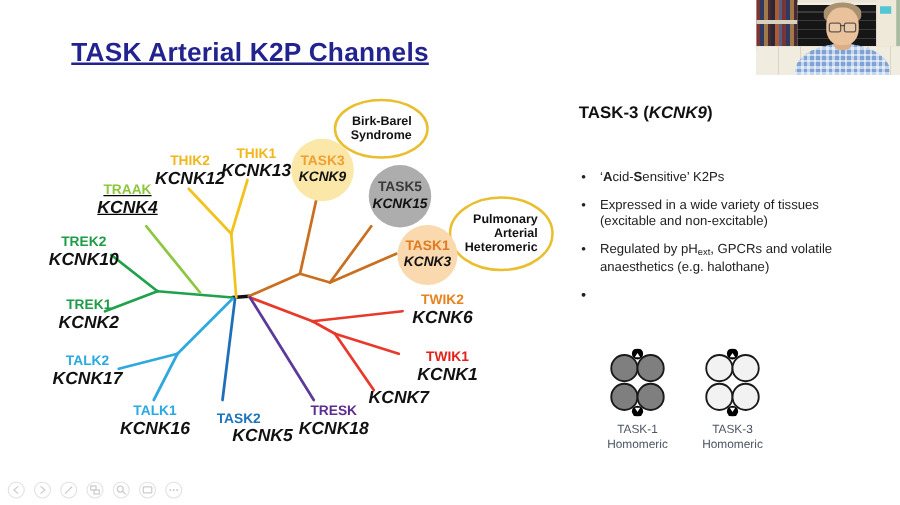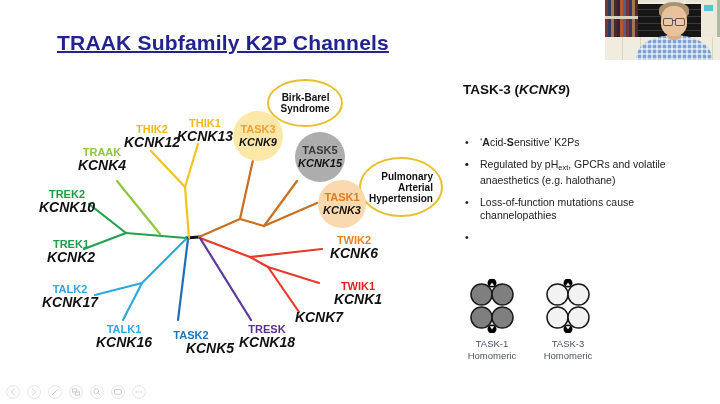--- a/index.html
+++ b/index.html
@@ -17,21 +17,21 @@
   .n-gene{font-size:11px;font-weight:bold;font-style:italic;color:#111;}
   .c-label{position:absolute;transform:translate(-50%,-50%);text-align:right;font-size:10px;
            font-weight:bold;color:#111;line-height:11px;white-space:nowrap;}
   .panel-heading{position:absolute;left:463px;top:82px;font-size:13.5px;font-weight:bold;color:#111;line-height:16.5px;}
   .h-gene{font-style:italic;}
   #bullets{position:absolute;left:463px;top:136px;width:224px;margin:0;padding:0;list-style:none;}
   #bullets li{position:relative;padding-left:17px;font-size:10.5px;line-height:13px;color:#222;margin-bottom:9px;}
   .b-dot{position:absolute;left:2px;top:0;}
   .run-b{font-weight:bold;}
   .run-sub{font-size:7.5px;vertical-align:-2px;}
-  #diagrams{position:absolute;left:454px;top:279px;width:228px;display:flex;}
+  #diagrams{position:absolute;left:472px;top:279px;width:228px;display:flex;}
   .diagram{width:76px;text-align:center;}
   .diag-label{font-size:9.5px;color:#4b5563;line-height:12px;}
   .diag-label.first{margin-top:5px;}
   
   .webcam{position:absolute;left:605px;top:0;width:115px;height:60px;overflow:hidden;background:#E9E4D6;}
   .webcam div{position:absolute;}
   .wc-books{left:0;top:0;width:33px;height:37px;
     background:linear-gradient(transparent 16px,#D8D1BD 16px,#D8D1BD 19px,transparent 19px),
     repeating-linear-gradient(90deg,#7a3434 0 3px,#2f3a62 3px 6px,#a0784a 6px 9px,#4a2a2e 9px 12px,#28283a 12px 15px,#b05a32 15px 18px,#50608a 18px 21px);}
   .wc-electronics{left:33px;top:2px;width:63px;height:33px;border-top:2px solid #f0ece0;
@@ -56,21 +56,21 @@
   .lens-r{right:0;top:0;}
   .bridge{left:9px;top:2px;width:4px;height:1px;background:rgba(60,60,60,.8);}
   
   .presenter-toolbar{position:absolute;left:6px;top:385px;display:flex;gap:7px;}
   .tb-icon{width:14px;height:14px;display:block;cursor:pointer;}
 </style>
 </head>
 <body>
 
 <div class="slide">
-  <div class="title">TRAAK Subfamily K2P Channels</div>
+  <div class="title">TASK Arterial K2P Channels</div>
   <svg id="tree-svg" width="720" height="404" viewBox="0 0 720 404">
       <ellipse cx="305" cy="103" rx="37" ry="23" fill="#fff" stroke="#E9BE2F" stroke-width="2"></ellipse>
       <ellipse cx="401" cy="187" rx="41" ry="29" fill="#fff" stroke="#E9BE2F" stroke-width="2"></ellipse>
       <line x1="186" y1="238" x2="199" y2="237" stroke="#111111" stroke-width="2.8" stroke-linecap="round"></line>
       <line x1="186" y1="238" x2="126" y2="233" stroke="#21A14C" stroke-width="2.2" stroke-linecap="round"></line>
       <line x1="126" y1="233" x2="89" y2="204" stroke="#21A14C" stroke-width="2.2" stroke-linecap="round"></line>
       <line x1="126" y1="233" x2="84" y2="249" stroke="#21A14C" stroke-width="2.2" stroke-linecap="round"></line>
       <line x1="160" y1="234" x2="117" y2="181" stroke="#8DC63F" stroke-width="2.2" stroke-linecap="round"></line>
       <line x1="189" y1="238" x2="185" y2="187" stroke="#F2C31C" stroke-width="2.2" stroke-linecap="round"></line>
       <line x1="185" y1="187" x2="151" y2="151" stroke="#F2C31C" stroke-width="2.2" stroke-linecap="round"></line>
@@ -96,21 +96,21 @@
     </svg>
   <div id="tree-labels">
       <div class="t-label" style="left: 152px; top: 123px;">
         <div class="t-name" style="color: rgb(242, 183, 28);">THIK2</div>
         <div class="t-gene" style="color: rgb(17, 17, 17);">KCNK12</div>
       </div>
       <div class="t-label" style="left: 205px; top: 117px;">
         <div class="t-name" style="color: rgb(242, 183, 28);">THIK1</div>
         <div class="t-gene" style="color: rgb(17, 17, 17);">KCNK13</div>
       </div>
-      <div class="t-label" style="left: 102px; top: 146px;">
+      <div class="t-label" style="left: 102px; top: 146px; text-decoration: underline;">
         <div class="t-name" style="color: rgb(141, 198, 63);">TRAAK</div>
         <div class="t-gene" style="color: rgb(17, 17, 17);">KCNK4</div>
       </div>
       <div class="t-label" style="left: 67px; top: 188px;">
         <div class="t-name" style="color: rgb(30, 156, 70);">TREK2</div>
         <div class="t-gene" style="color: rgb(17, 17, 17);">KCNK10</div>
       </div>
       <div class="t-label" style="left: 71px; top: 238px;">
         <div class="t-name" style="color: rgb(30, 156, 70);">TREK1</div>
         <div class="t-gene" style="color: rgb(17, 17, 17);">KCNK2</div>
@@ -154,31 +154,31 @@
         <div class="n-name" style="color: rgb(224, 123, 34); text-align: center;">TASK1</div>
         <div class="n-gene">KCNK3</div>
       </div>
       <div class="c-label" style="left: 305px; top: 103px;">
         <div>Birk-Barel</div>
         <div>Syndrome</div>
       </div>
       <div class="c-label" style="left: 401px; top: 187px;">
         <div>Pulmonary</div>
         <div>Arterial</div>
-        <div>Hypertension</div>
+        <div>Heteromeric</div>
       </div>
     </div>
   <div id="panel-heading" class="panel-heading">
       <div class="h-line"><span>TASK-3 (</span><span class="h-gene">KCNK9</span><span>)</span></div>
     </div>
   <ul id="bullets">
       <li><span class="b-dot">•</span><span>‘</span><span class="run-b">A</span><span>cid-</span><span class="run-b">S</span><span>ensitive’ K2Ps</span></li>
+      <li><span class="b-dot">•</span><span>Expressed in a wide variety of tissues (excitable and non-excitable)</span></li>
+      <li><span class="b-dot">•</span><span>Regulated by pH</span><span class="run-sub">ext</span><span>, GPCRs and volatile anaesthetics (e.g. halothane)</span></li>
       <li><span class="b-dot">•</span></li>
-      <li><span class="b-dot">•</span><span>Regulated by pH</span><span class="run-sub">ext</span><span>, GPCRs and volatile anaesthetics (e.g. halothane)</span></li>
-      <li><span class="b-dot">•</span><span>Loss-of-function mutations cause channelopathies</span></li>
       <li><span class="b-dot">•</span></li>
     </ul>
   <div id="diagrams">
       <div class="diagram">
         <svg viewBox="-28 -27 56 54" width="56" height="54" style="display: block; margin: 0px auto;">
           <circle cx="-10.5" cy="-11.5" r="10.5" fill="#7F7F7F" stroke="#1a1a1a" stroke-width="1.5"></circle>
           <circle cx="10.5" cy="-11.5" r="10.5" fill="#7F7F7F" stroke="#1a1a1a" stroke-width="1.5"></circle>
           <circle cx="-10.5" cy="11.5" r="10.5" fill="#7F7F7F" stroke="#1a1a1a" stroke-width="1.5"></circle>
           <circle cx="10.5" cy="11.5" r="10.5" fill="#7F7F7F" stroke="#1a1a1a" stroke-width="1.5"></circle>
           <circle cx="0" cy="-23" r="4.5" fill="#000"></circle>

